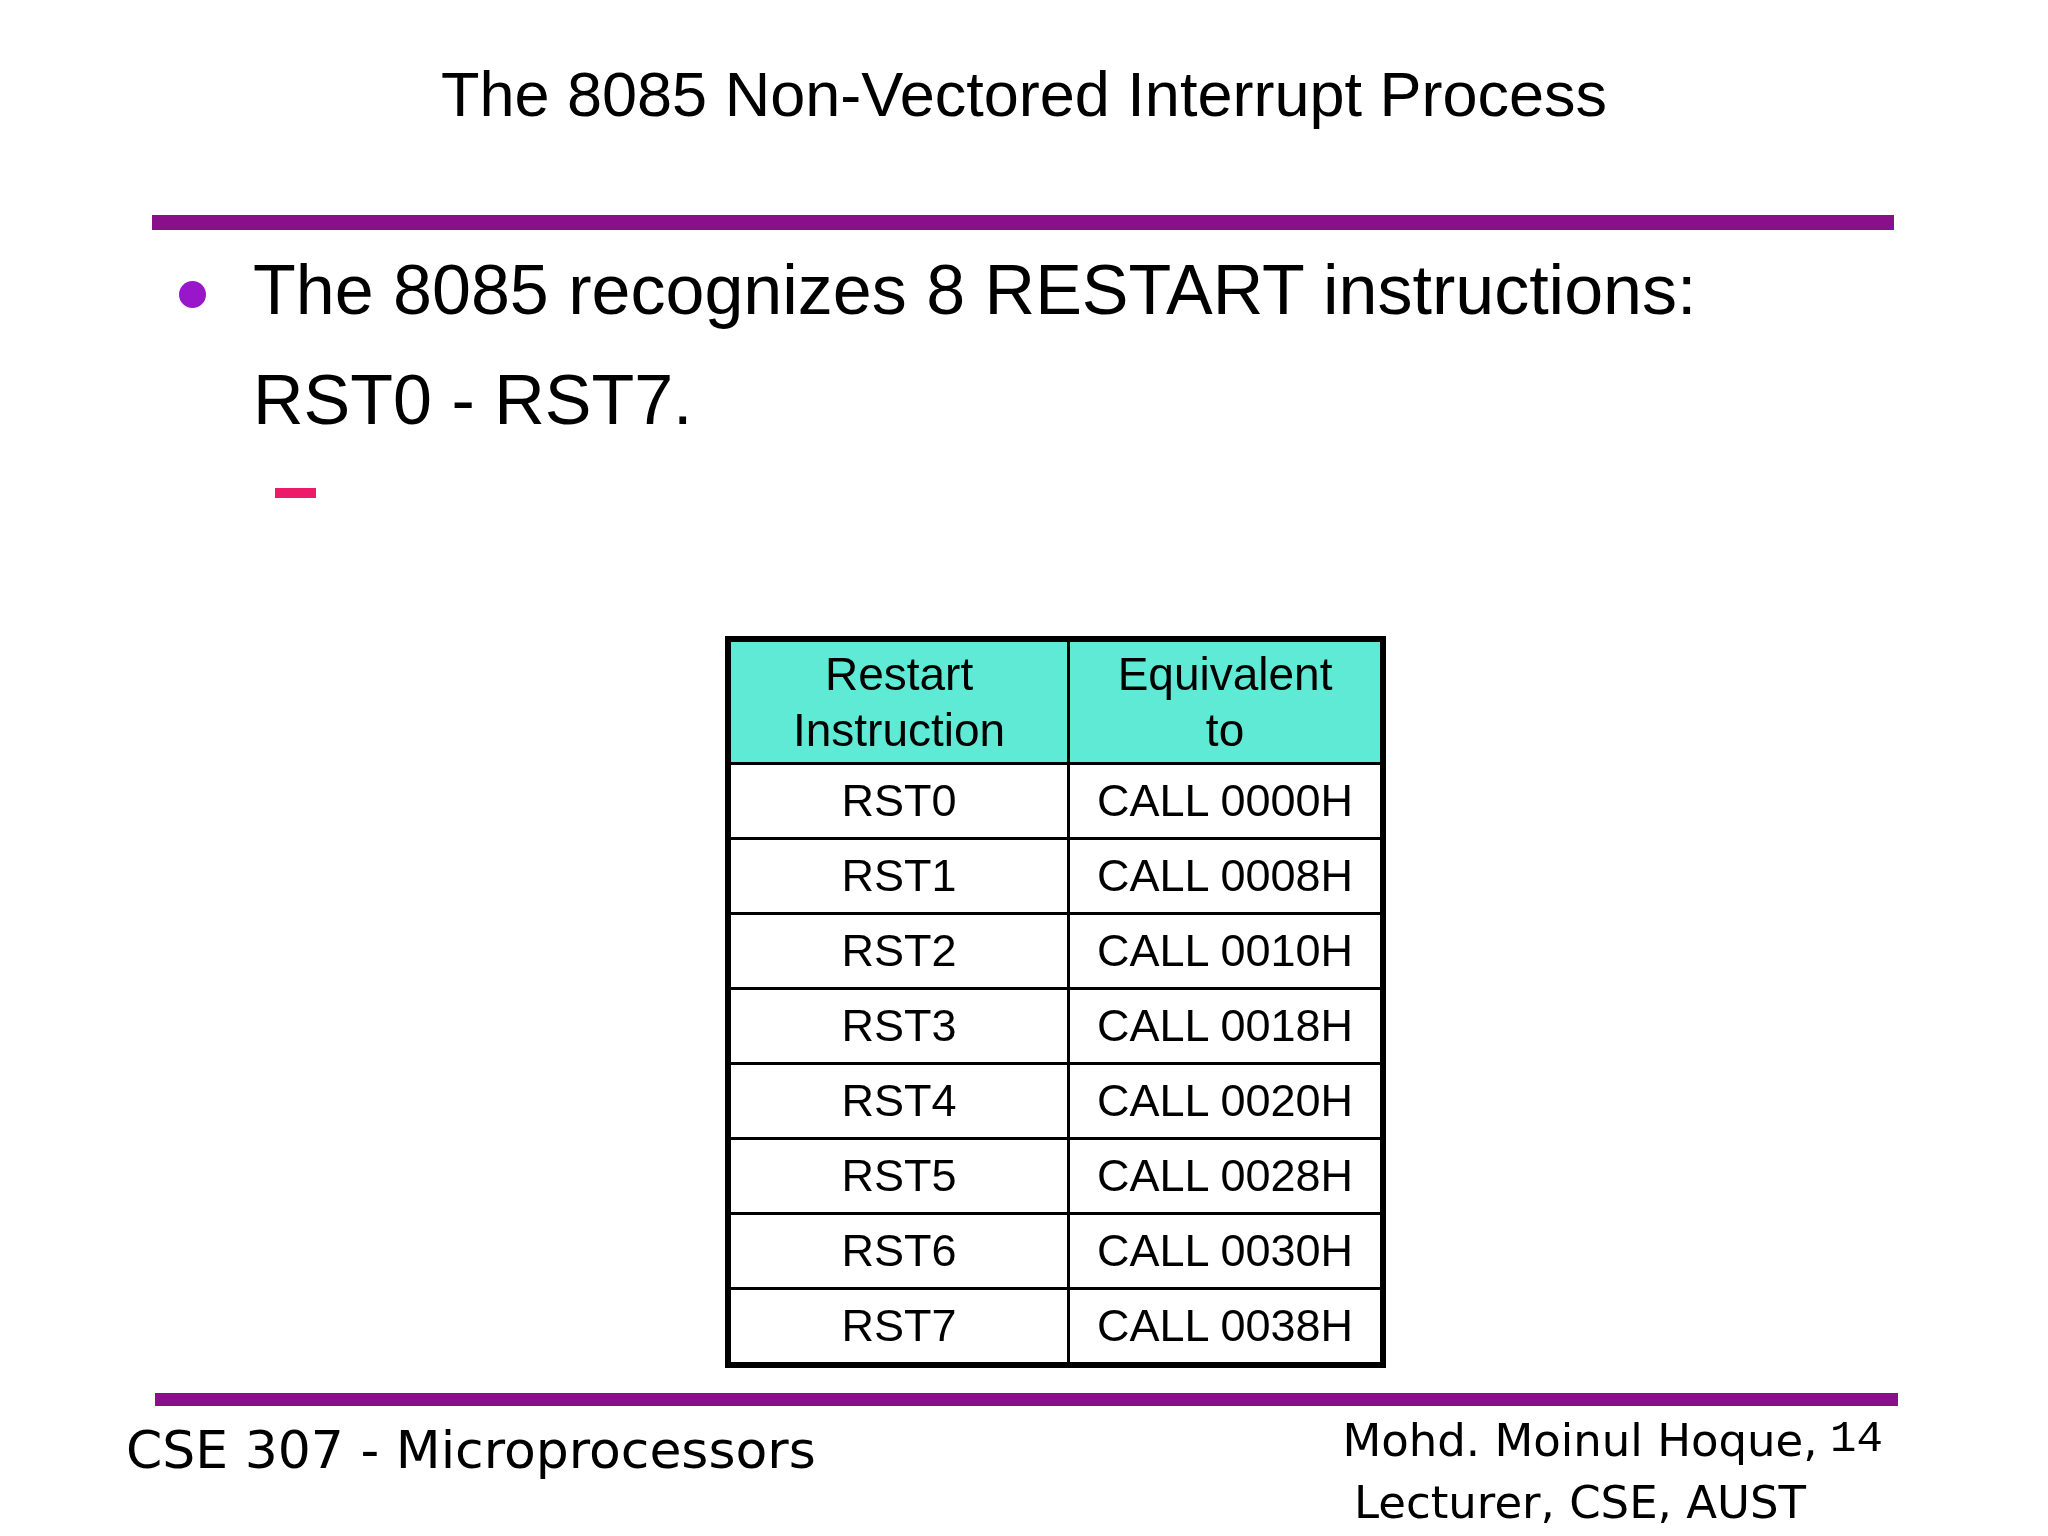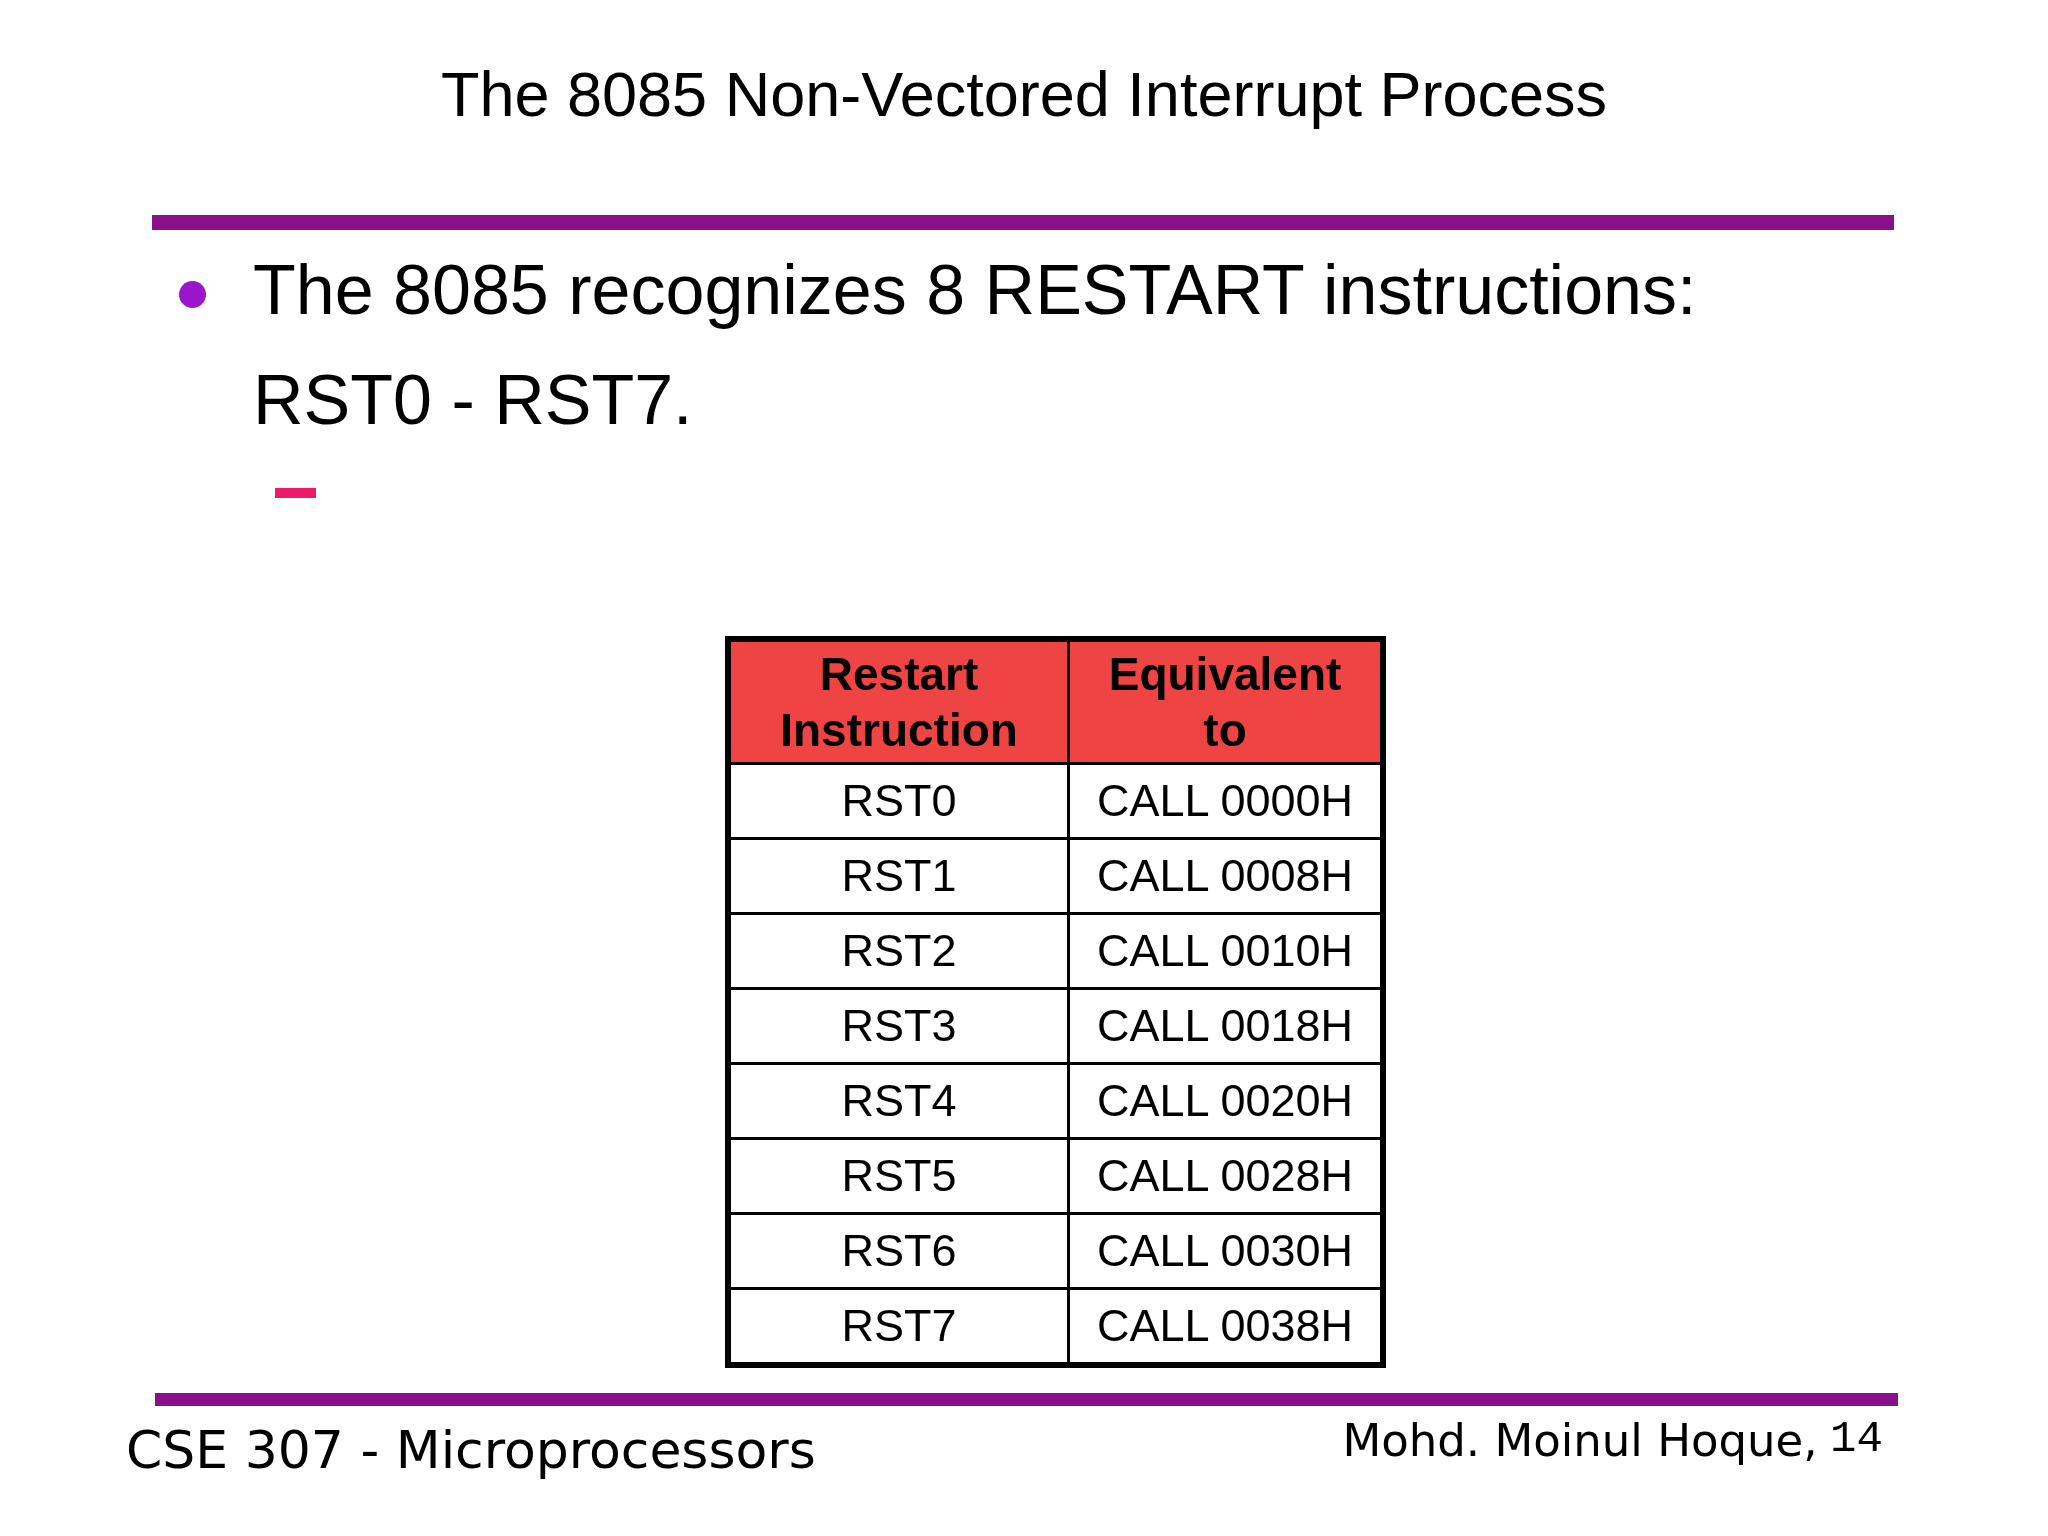--- a/index.html
+++ b/index.html
@@ -41,22 +41,22 @@
     border-collapse:collapse;
     border:6px solid #000;
     background:#ffffff;
   }
   .rst-table th,.rst-table td{
     border:3px solid #000;
     text-align:center;
     padding:0;
   }
   .rst-table th{
-    background:#ef4444;
-    font-size:46px;font-weight:bold;line-height:56px;
+    background:#5eead4;
+    font-size:46px;font-weight:normal;line-height:56px;
     height:120px;
   }
   .rst-table th .hline{display:block;}
   .rst-table td{
     font-size:45px;
     height:72px;
   }
   .col-restart{width:52%;}
   .col-equiv{width:48%;}
   .footer-rule{
@@ -145,17 +145,18 @@
       </tr>
     </tbody>
   </table>
 
   <div class="footer-rule"></div>
 
   <div class="footer-left">CSE 307 - Microprocessors</div>
 
   <div class="footer-right">
     <div>Mohd. Moinul Hoque,</div>
+    <div>Lecturer, CSE, AUST</div>
   </div>
 
   <div class="page-number">14</div>
 
 </div>
 
 </body></html>

